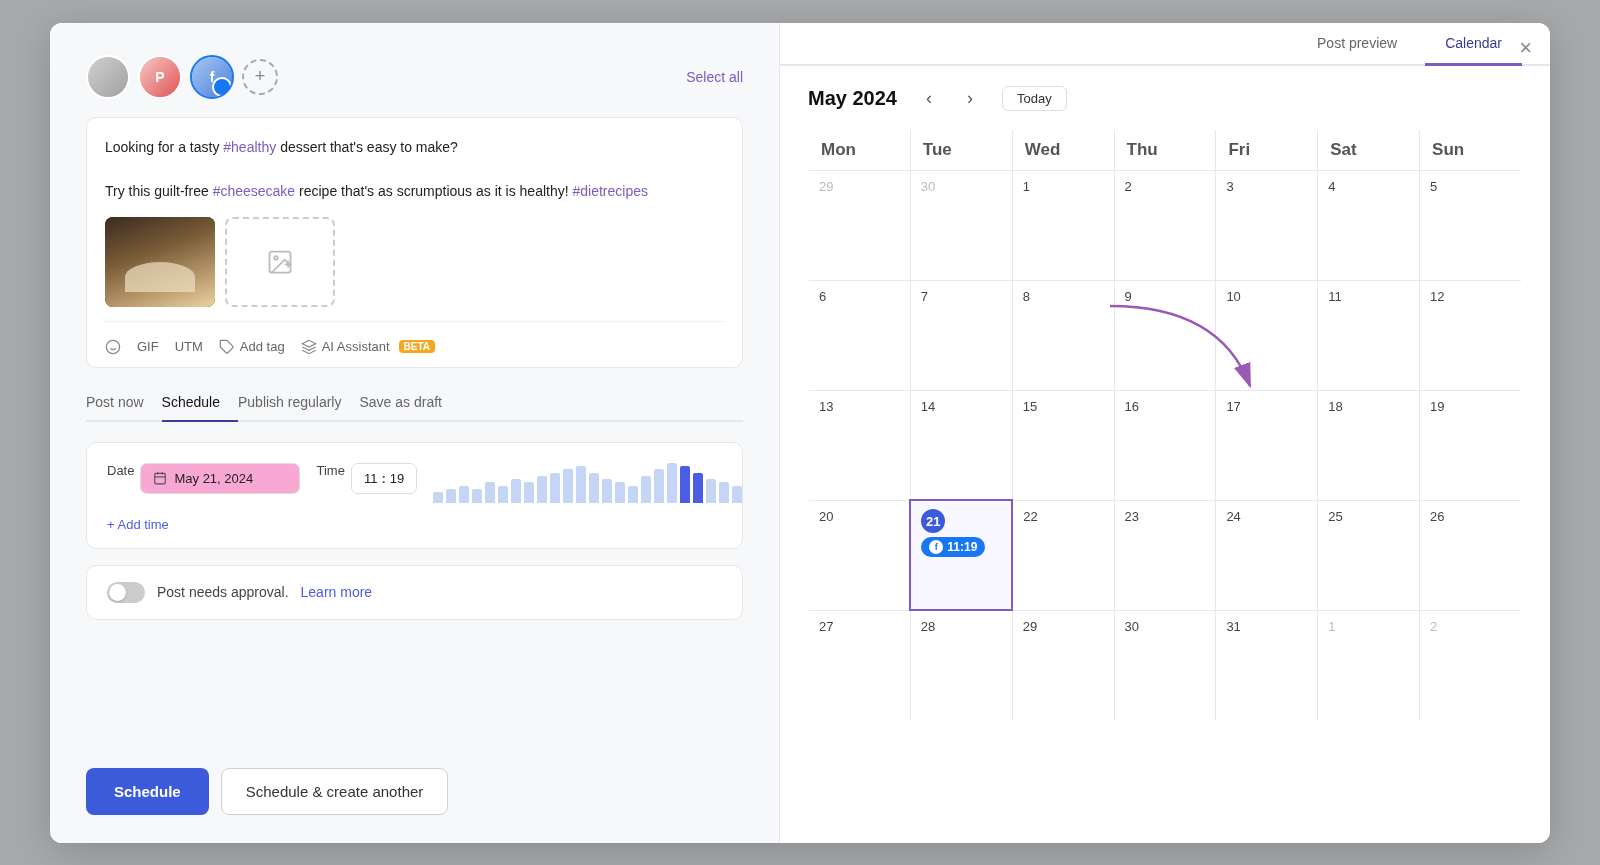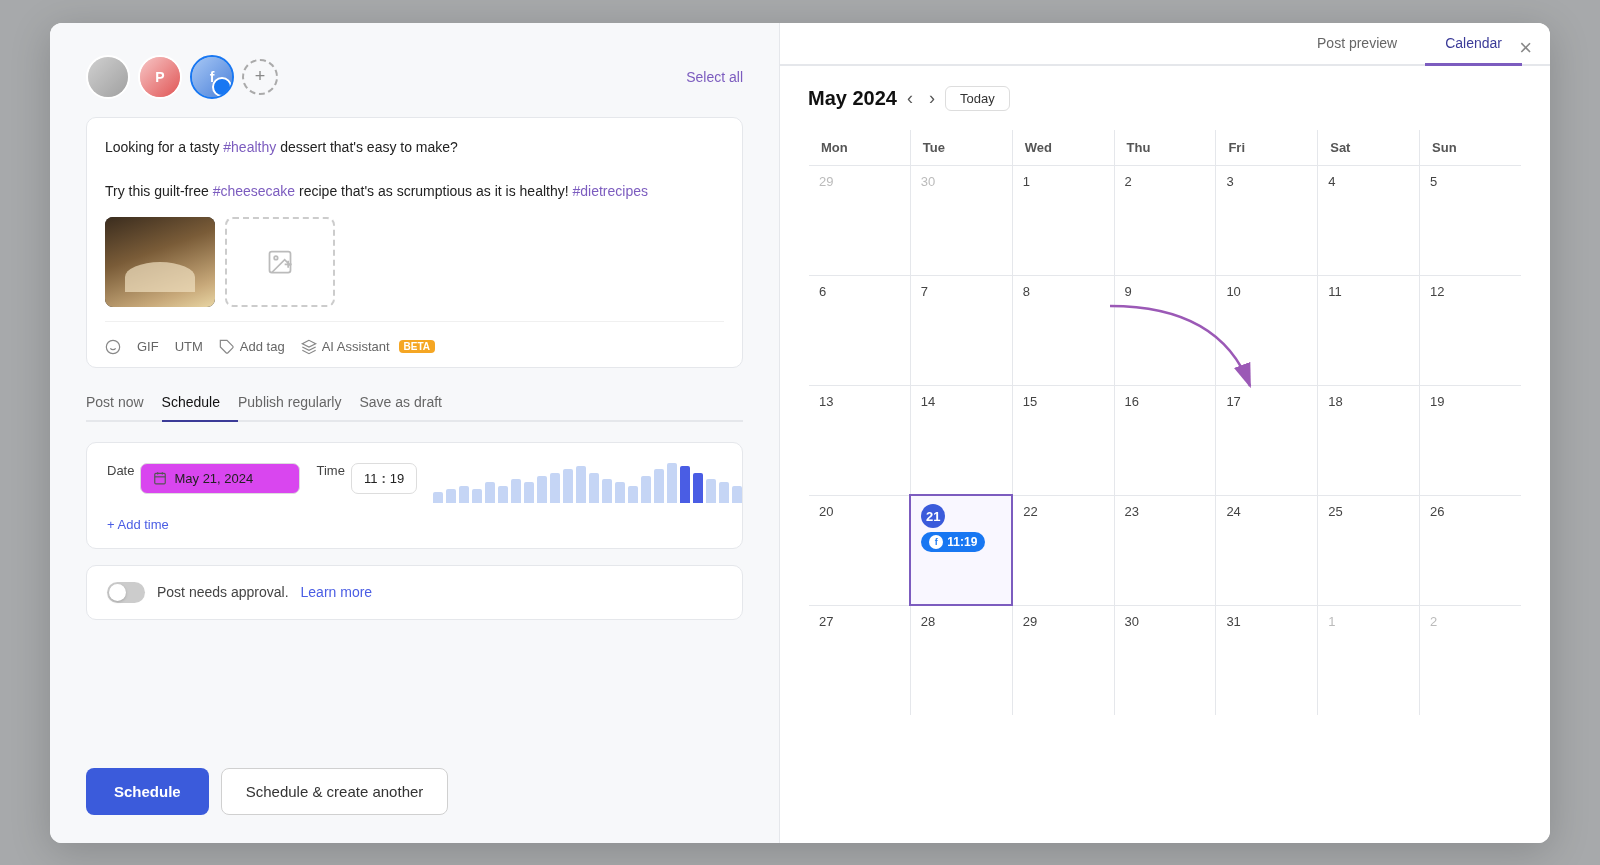--- a/index.html
+++ b/index.html
@@ -191,21 +191,21 @@
     }
     .date-input-wrap {
       display: flex;
       align-items: center;
       gap: 7px;
       border: 1px solid #ddd;
       border-radius: 7px;
       padding: 7px 12px;
       font-size: 13px;
       color: #222;
-      background: #d946ef;
+      background: #f9a8d4;
       min-width: 160px;
     }
     .time-input-wrap {
       display: flex;
       align-items: center;
       gap: 4px;
       border: 1px solid #ddd;
       border-radius: 7px;
       padding: 7px 12px;
       font-size: 13px;
@@ -318,21 +318,21 @@
       line-height: 1;
     }
     
     .calendar-area {
       padding: 20px 28px 20px 28px;
       flex: 1;
     }
     .calendar-nav {
       display: flex;
       align-items: center;
-      gap: 4px;
+      gap: 23px;
       margin-bottom: 18px;
     }
     .cal-month {
       font-size: 20px;
       font-weight: 700;
       color: #111;
     }
     .cal-nav-btn {
       background: none; border: none;
       color: #555; font-size: 18px; cursor: pointer;
@@ -348,21 +348,21 @@
       cursor: pointer;
     }
     .cal-table {
       width: 100%;
       border-collapse: collapse;
       border: 1px solid #e5e7eb;
       border-radius: 8px;
       overflow: hidden;
     }
     .cal-table th {
-      font-size: 13px;
+      font-size: 17px;
       font-weight: 600;
       color: #555;
       padding: 10px 0 10px 12px;
       text-align: left;
       background: #fff;
       border-bottom: 1px solid #e5e7eb;
       border-right: 1px solid #e5e7eb;
     }
     .cal-table th:last-child { border-right: none; }
     .cal-table td {

